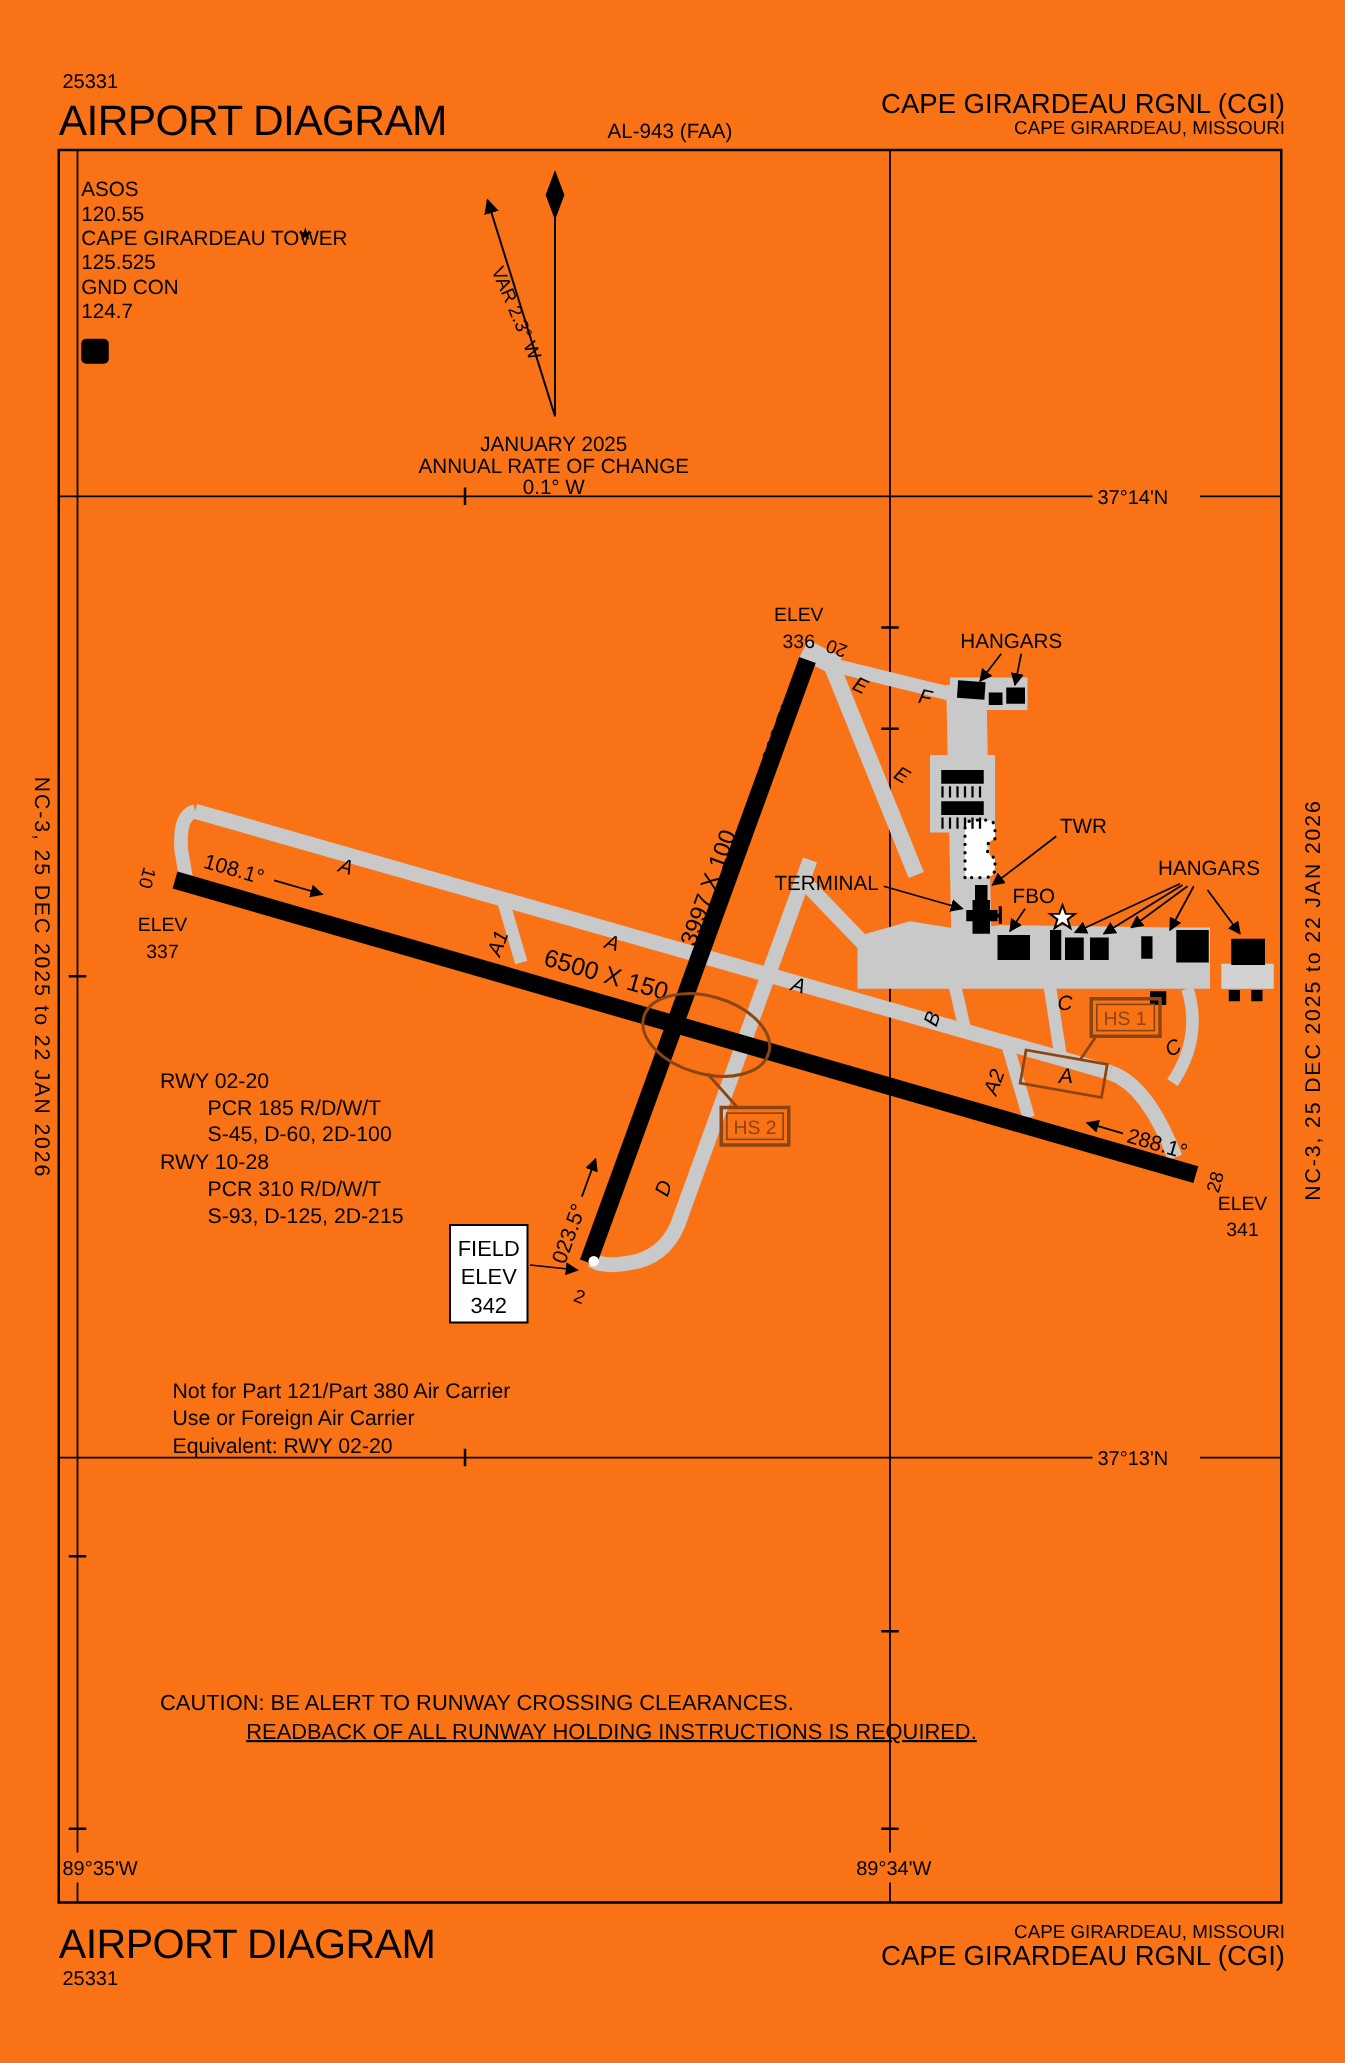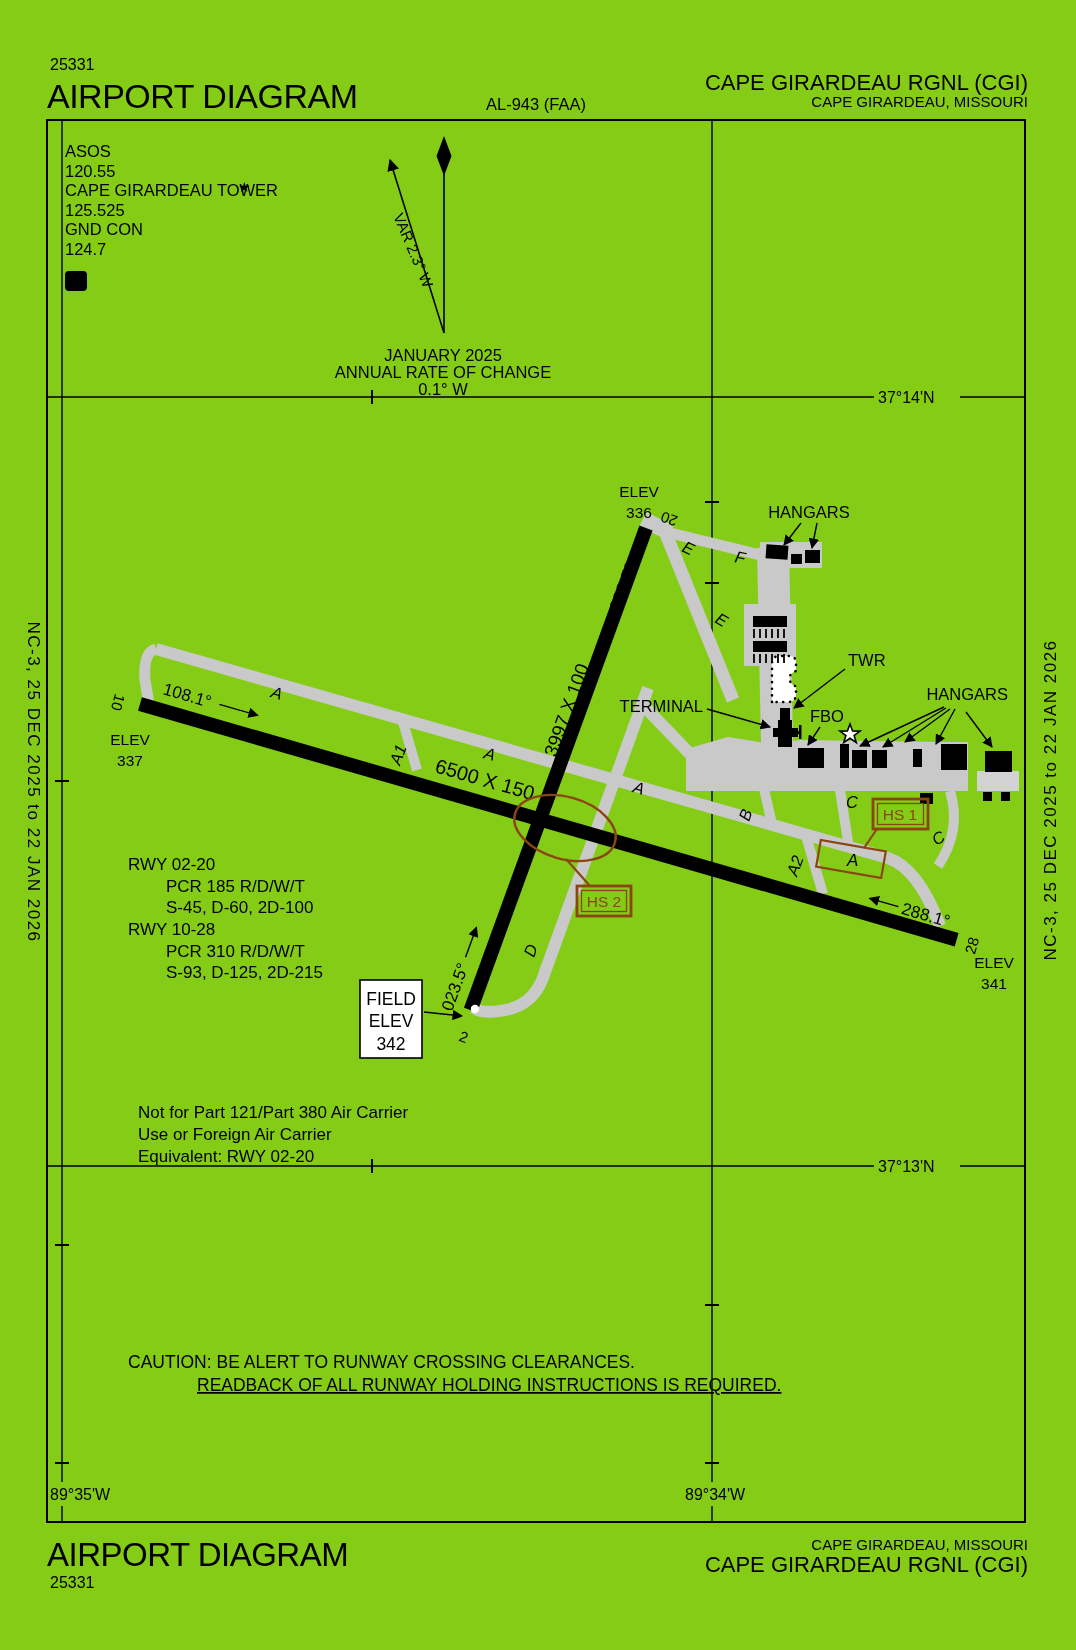--- a/index.html
+++ b/index.html
@@ -2,21 +2,21 @@
 <html style="--taxiway_gray: #c9c9c9; --pad_gray: #d2d2d2; --hotspot_brown: #8B4513; --ink: #000000;"><head>
 <meta charset="utf-8">
 <style>
   :root{
     --taxiway_gray:#c9c9c9;
     --pad_gray:#d2d2d2;
     --hotspot_brown:#8B4513;
     --ink:#000000;
   }
   html,body{margin:0;padding:0;background:#fff;}
-  .page{width:1076px;height:1650px;position:relative;background:#84cc16;
+  .page{width:1076px;height:1650px;position:relative;background:#f97316;
         font-family:"Liberation Sans", sans-serif;}
   svg text{fill:var(--ink);font-family:"Liberation Sans", sans-serif;}
   .gray{fill:var(--taxiway_gray);}
   .grayln{stroke:var(--taxiway_gray);fill:none;}
   .pad{fill:var(--pad_gray);}
   .blk{fill:var(--ink);}
   .ln{stroke:var(--ink);fill:none;}
   .hsln{stroke:var(--hotspot_brown);fill:none;}
   .hstx{fill:var(--hotspot_brown);}
   .it{font-style:italic;}

